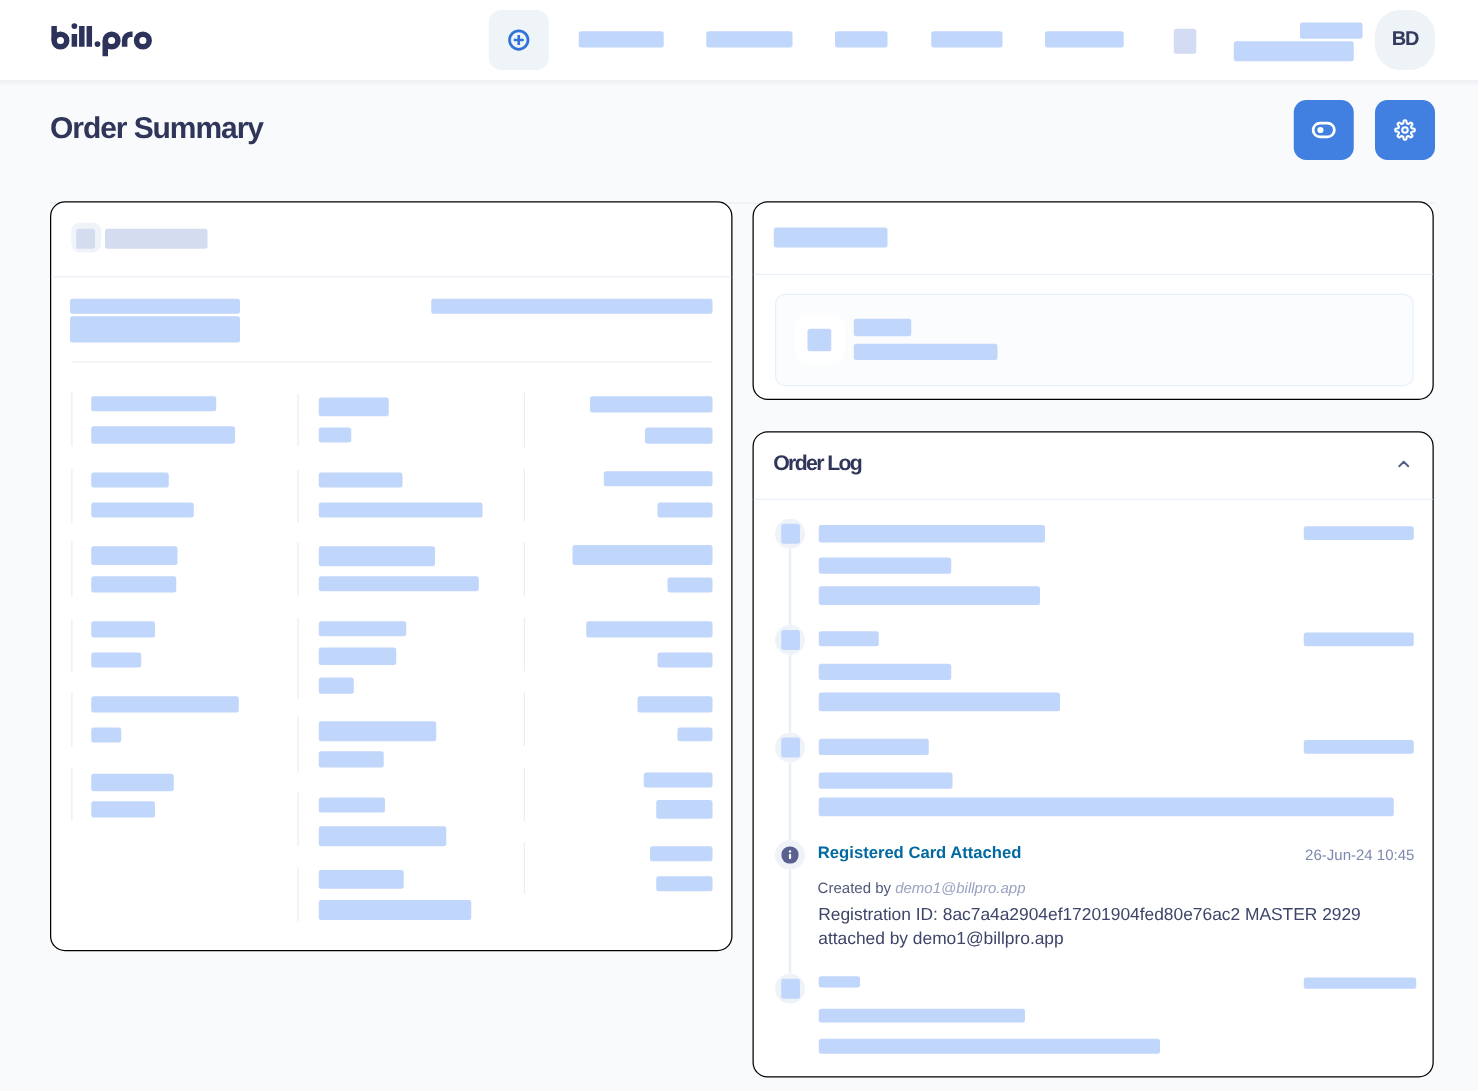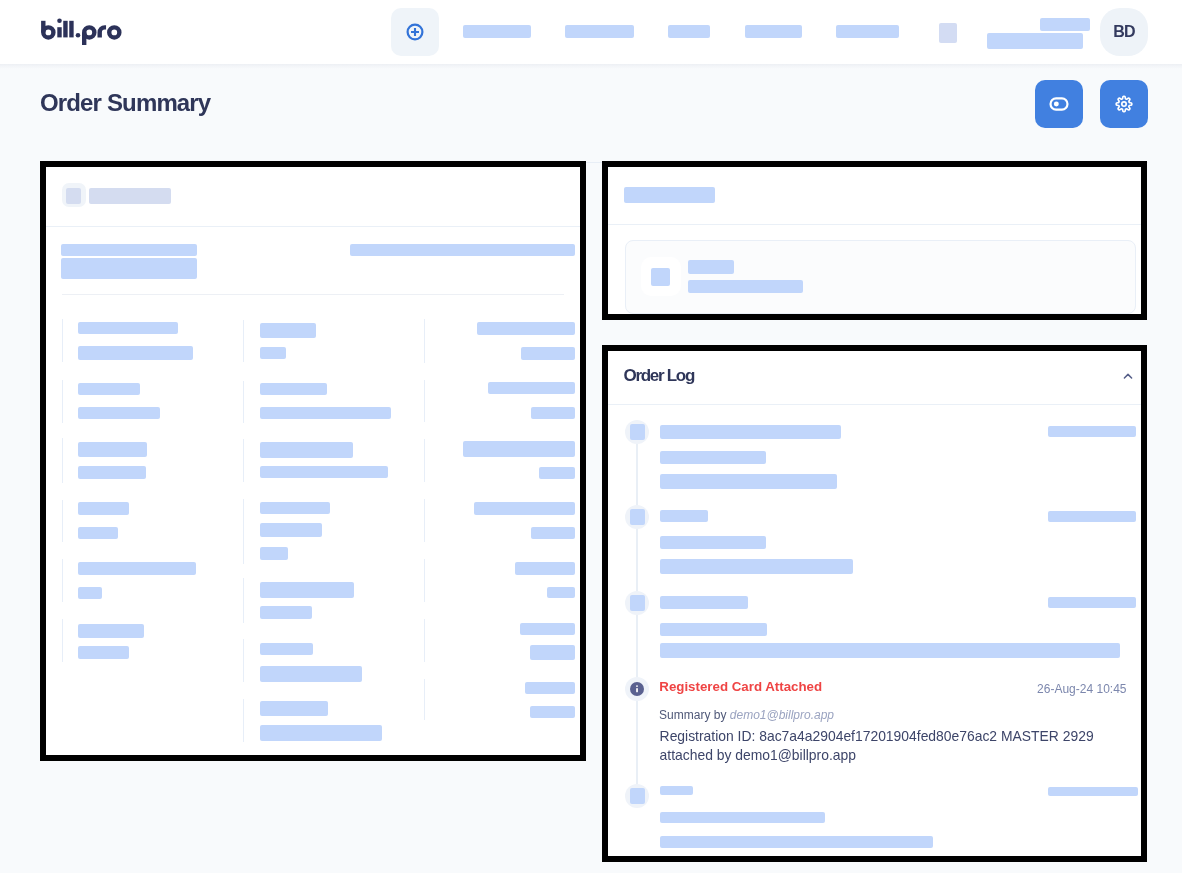--- a/index.html
+++ b/index.html
@@ -48,39 +48,39 @@
   }
   .page-title { transform: translateZ(0); position: absolute; left: 0; top: 26.8px; font-size: 24px; font-weight: 700; color: #2f3659; letter-spacing: -.85px; line-height: 1; }
   .ico-btn {
     position: absolute; top: 16px;
     width: 48px; height: 48px; border-radius: 10px; background: #4180e0;
     display: flex; align-items: center; justify-content: center; cursor: pointer;
   }
 
   
   .stage { position: absolute; left: 0; top: 0; width: 1182px; height: 873px; }
-  .card { position: absolute; background: #ffffff; border: 6px solid #000000; border-radius: 0; }
+  .card { position: absolute; background: #ffffff; border: 1px solid #000000; border-radius: 12px; }
   .sk { background: #c1d6fb; border-radius: 2px; position: absolute; }
   .halo { position: absolute; background: #f0f4f9; border-radius: 7px; }
 
   #left-card  { left: 40px;  top: 161px; width: 546px; height: 600px; }
   #right-card { left: 602px; top: 161px; width: 545px; height: 159px; }
   #log-card   { left: 602px; top: 345px; width: 545px; height: 517px; }
 
   .card-div { position: absolute; height: 1px; background: #eaf0f7; left: 0; right: 0; }
   .inner-div { position: absolute; height: 1px; background: #edf0f5; }
 
   .col-border { position: absolute; width: 1px; background: #e7eef8; }
 
   .ol-title { transform: translateZ(0); position: absolute; left: 15.5px; top: 16.2px; font-size: 17px; letter-spacing: -1.3px; font-weight: 700; color: #2f3659; line-height: 1; }
 
   .tl-halo { position: absolute; width: 24px; height: 24px; border-radius: 50%; background: #eff3f9; }
   .tl-line { position: absolute; width: 2px; background: #e9eff6; }
 
-  .entry-title { transform: translateZ(0); position: absolute; font-size: 13.3px; font-weight: 700; color: #ef4444; line-height: 1; white-space: nowrap; text-align: right; }
+  .entry-title { transform: translateZ(0); position: absolute; font-size: 13.3px; font-weight: 700; color: #0369a1; line-height: 1; white-space: nowrap; text-align: right; }
   .entry-time  { transform: translateZ(0); position: absolute; font-size: 12px; color: #7c87ad; line-height: 1; white-space: nowrap; text-align: right; }
   .entry-sub   { transform: translateZ(0); position: absolute; font-size: 12px; color: #4f5878; line-height: 1; white-space: nowrap; }
   .entry-sub .email { color: #9aa3c0; font-style: italic; }
   .entry-desc  { transform: translateZ(0); position: absolute; font-size: 13.9px; color: #3d4569; line-height: 18.4px; }
 </style>
 </head>
 <body>
 
 <div class="navbar">
 
@@ -265,22 +265,22 @@
         <div class="sk" style="left: 52px; top: 292px; width: 460px; height: 15px;"></div>
         <div class="sk" style="left: 440px; top: 246px; width: 88px; height: 11px;"></div>
         <div class="tl-halo" style="left: 16.8px; top: 325.5px;"></div>
         <div class="tl-line" style="left: 27.5px; top: 350px; height: 83px;"></div>
         <div style="position: absolute; left: 22px; top: 331px; width: 14px; height: 14px;"><svg width="14" height="14" viewBox="0 0 14 14">
             <circle cx="7" cy="7" r="7" fill="#5a6190"></circle>
             <circle cx="7" cy="4.1" r="0.95" fill="#fff"></circle>
             <rect x="6.15" y="5.9" width="1.75" height="4.4" rx="0.85" fill="#fff"></rect>
           </svg></div>
         <div class="entry-title" style="left: 51.3px; top: 329.3px;">Registered Card Attached</div>
-        <div class="entry-time" style="right: 14.5px; top: 331.5px;">26-Aug-24 10:45</div>
-        <div class="entry-sub" style="left: 51.1px; top: 357.5px;"><span>Summary by</span> <span class="email">demo1@billpro.app</span></div>
+        <div class="entry-time" style="right: 14.5px; top: 331.5px;">26-Jun-24 10:45</div>
+        <div class="entry-sub" style="left: 51.1px; top: 357.5px;"><span>Created by</span> <span class="email">demo1@billpro.app</span></div>
         <div class="entry-desc" style="left: 51.6px; top: 376.3px; width: 450px;">Registration ID: 8ac7a4a2904ef17201904fed80e76ac2 MASTER 2929 attached by demo1@billpro.app</div>
         <div class="tl-halo" style="left: 16.8px; top: 432.5px;"></div>
         <div class="sk" style="left: 21.7px; top: 437.3px; width: 15px; height: 16px;"></div>
         <div class="sk" style="left: 52px; top: 435px; width: 33px; height: 9px;"></div>
         <div class="sk" style="left: 52px; top: 461px; width: 165px; height: 11px;"></div>
         <div class="sk" style="left: 52px; top: 485px; width: 273px; height: 12px;"></div>
         <div class="sk" style="left: 440px; top: 436px; width: 90px; height: 9px;"></div>
       </div>
   </div>
 

